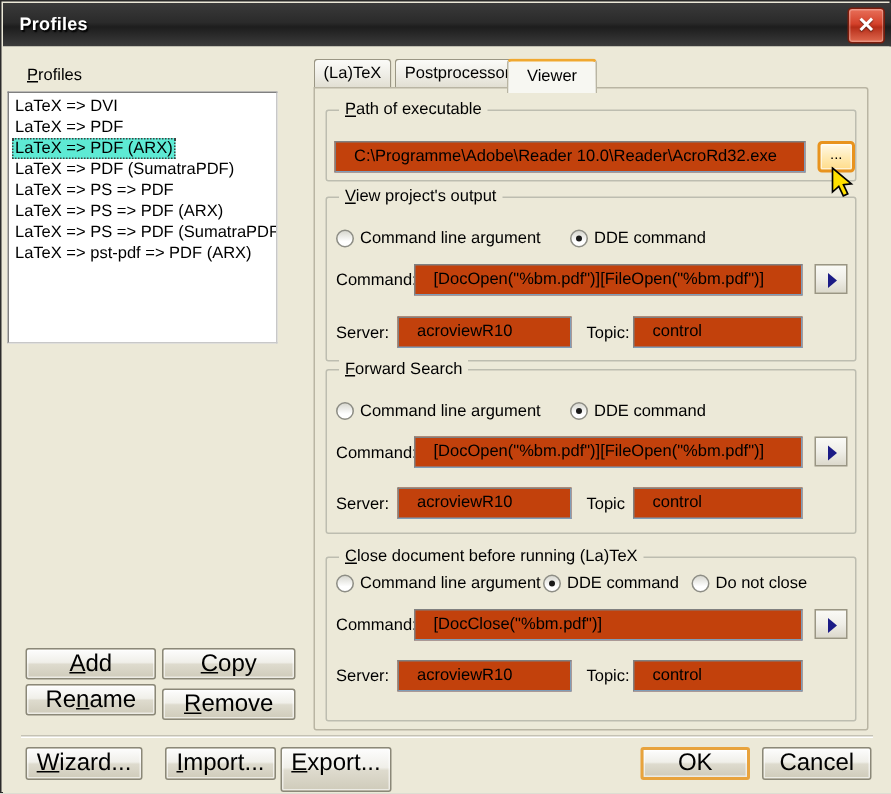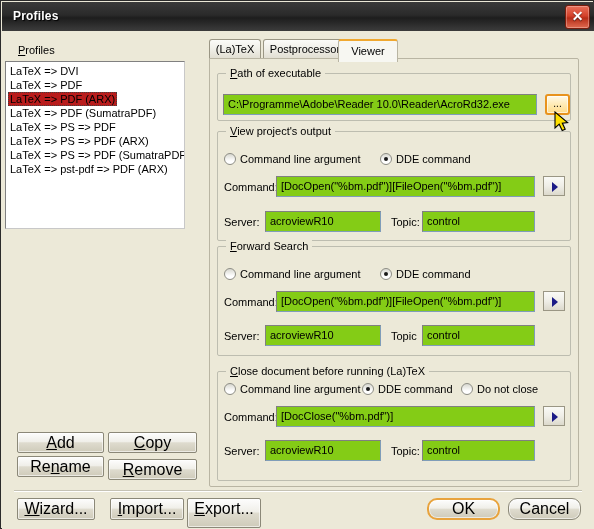--- a/index.html
+++ b/index.html
@@ -73,28 +73,28 @@
     background: #ece9d8;
   }
 
   
   .lbl { position: absolute; white-space: nowrap; font-size: 11px; line-height: 13px; }
   .lbl u { text-decoration: underline; }
 
   .textbox {
     position: absolute;
     box-sizing: border-box;
-    background: #84cc16;
+    background: #c2410c;
     border: 1px solid #7f9db9;
     border-top-color: #808080;
     border-left-color: #808080;
     font-family: "Liberation Sans", sans-serif;
     font-size: 11px;
     color: #000;
-    padding: 2px 4px;
+    padding: 2px 12px;
     line-height: 14px;
     overflow: hidden;
     white-space: nowrap;
   }
 
   .listbox {
     position: absolute;
     box-sizing: border-box;
     background: #ffffff;
     border: 1px solid #808080;
@@ -105,42 +105,42 @@
   }
   .listitem {
     font-size: 11px;
     line-height: 14px;
     padding: 0 2px;
     white-space: nowrap;
     display: inline-block;
     cursor: default;
   }
   .listitem.sel {
-    background: #b91c1c;
+    background: #5eead4;
     outline: 1px dotted #404040;
     outline-offset: -1px;
   }
 
   .btn {
     position: absolute;
     box-sizing: border-box;
     background: linear-gradient(to bottom, #fdfdfd 0%, #f0efe9 45%, #dedbce 52%, #cfcbba 100%);
     border: 1px solid #8b8878;
     border-radius: 2px;
     font-family: "Liberation Sans", sans-serif;
     font-size: 16px;
     color: #000;
     text-align: center;
     cursor: pointer;
     box-shadow: inset 0 0 0 1px rgba(255,255,255,.6);
   }
   .btn span { display: block; }
   .btn.default {
     border: 2px solid #e8a33d;
-    border-radius: 10px;
+    border-radius: 2px;
   }
   .btn.hot {
     border: 2px solid #e8931e;
     border-radius: 3px;
     background: linear-gradient(to bottom, #fff9e8 0%, #ffe9b0 55%, #ffdc8b 100%);
   }
 
   .arrowbtn {
     position: absolute;
     box-sizing: border-box;
@@ -377,21 +377,21 @@
       <div class="btn" style="left:108px; top:467px; width:74px; height:22px; line-height:20px;">
           <span><u>I</u>mport...</span>
         </div>
       <div class="btn" style="left:185px; top:467px; width:74px; height:30px; line-height:20px;">
           <span><u>E</u>xport...</span>
         </div>
 
       <div class="btn default" style="left:425px; top:467px; width:73px; height:22px; line-height:18px;">
           <span>OK</span>
         </div>
-      <div class="btn" style="left:506px; top:467px; width:73px; height:22px; line-height:20px;border-radius:9px;">
+      <div class="btn" style="left:506px; top:467px; width:73px; height:22px; line-height:20px;">
           <span>Cancel</span>
         </div>
 
     </div>
 
     <svg class="cursor" style="left:553px; top:110px;" viewBox="0 0 20 24">
       <polygon points="1,1 1,17 5.2,13.2 8.2,19.6 11.2,18.2 8.3,12.1 13.6,11.6" fill="#ffe000" stroke="#000000" stroke-width="1.1" stroke-linejoin="miter"></polygon>
     </svg>
 
   </div>

